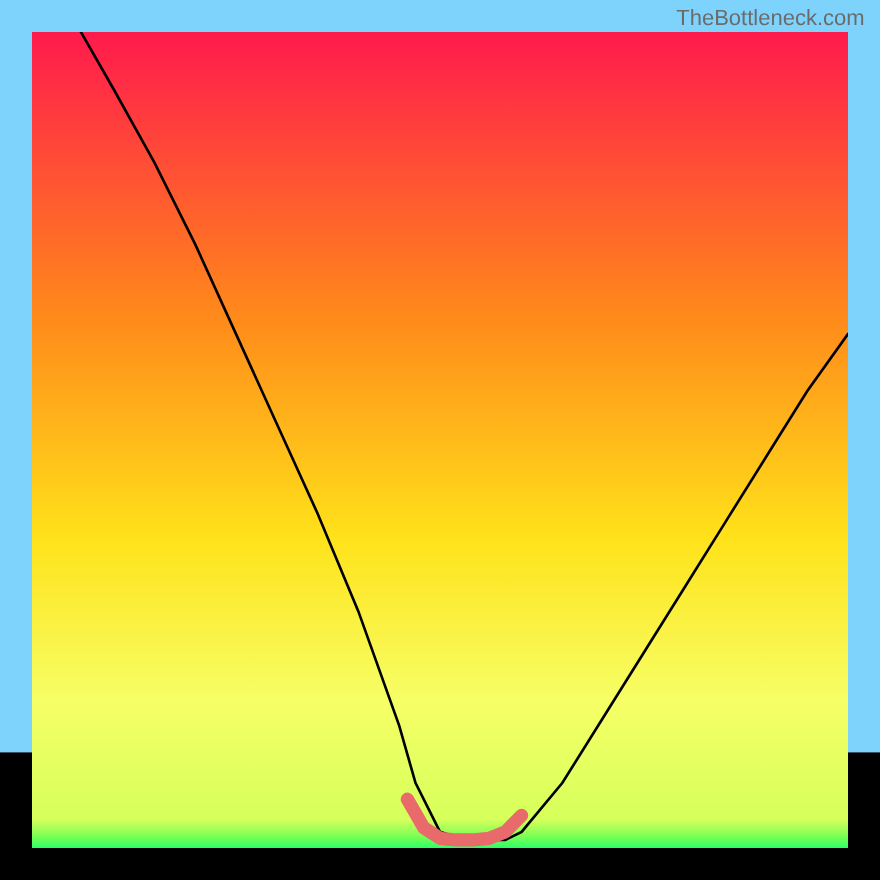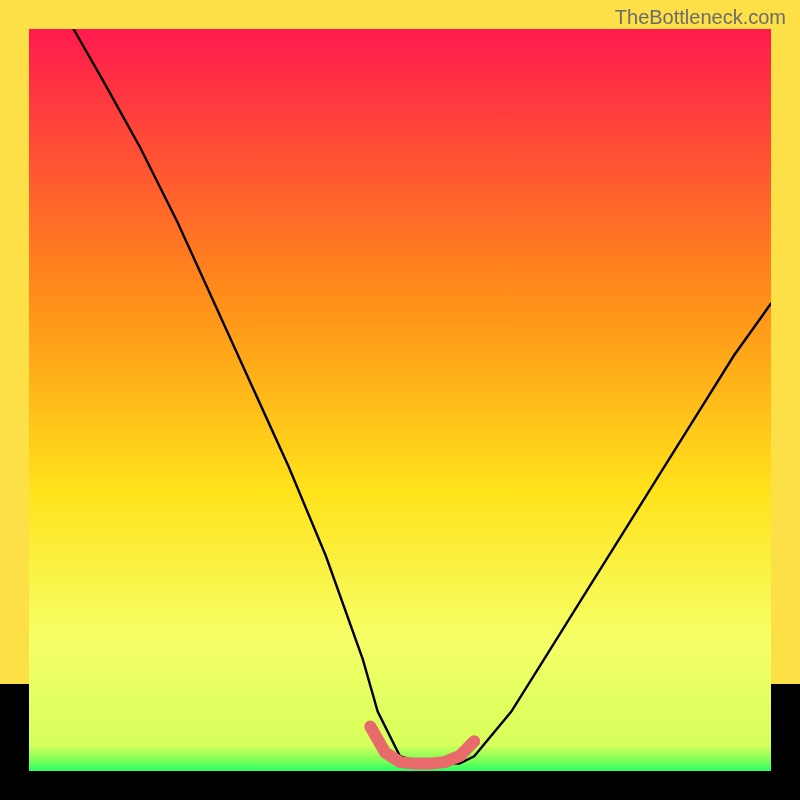--- a/index.html
+++ b/index.html
@@ -6,21 +6,21 @@
     margin: 0;
     padding: 0;
     width: 800px;
     height: 800px;
     background: #000;
     overflow: hidden;
   }
   .outer {
     width: 800px;
     height: 684px;
-    background: #fde047;
+    background: #7dd3fc;
     position: relative;
   }
   .watermark {
     position: absolute;
     top: 6px;
     right: 14px;
     color: #6b6b6b;
     font-family: Arial, Helvetica, sans-serif;
     font-size: 20px;
     z-index: 10;

